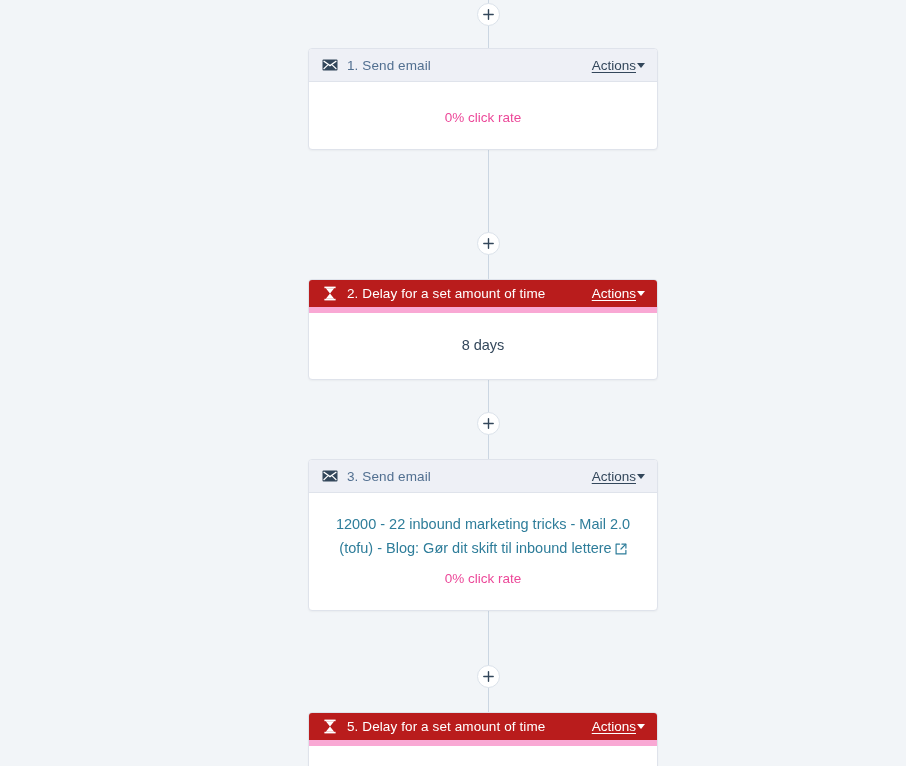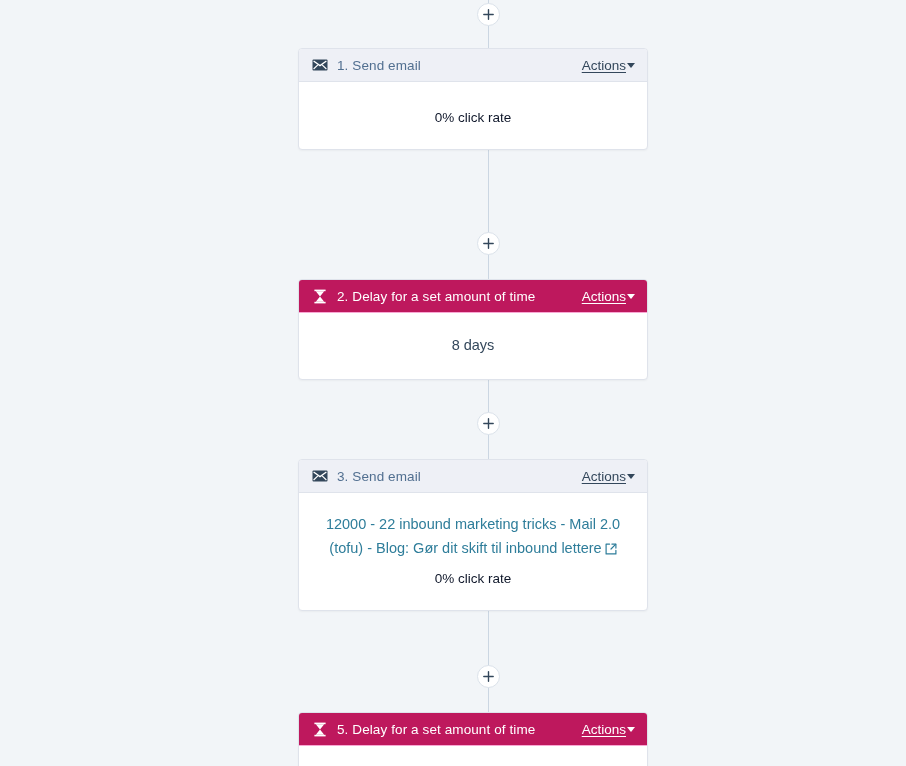--- a/index.html
+++ b/index.html
@@ -55,21 +55,21 @@
     display: flex;
     align-items: center;
     justify-content: center;
     cursor: pointer;
   }
   .add-node svg { display: block; }
 
   
   .flow-card {
     position: absolute;
-    left: 298px;
+    left: 308px;
     width: 350px;
     background: #ffffff;
     border-radius: 4px;
     border: 1px solid #dfe3eb;
     box-shadow: 0 1px 2px rgba(0,0,0,0.04);
     z-index: 2;
     overflow: hidden;
   }
 
   .card-header {
@@ -80,23 +80,23 @@
     font-size: 13.5px;
   }
 
   .card-header.email {
     background: #eef0f6;
     border-bottom: 1px solid #dfe3eb;
     color: #516f90;
   }
 
   .card-header.delay {
-    background: #be185d;
+    background: #b91c1c;
     color: #ffffff;
-    border-bottom: 1px solid #f9a8d4;
+    border-bottom: 6px solid #f9a8d4;
   }
 
   .card-header-icon {
     width: 16px;
     height: 16px;
     margin-right: 9px;
     flex: 0 0 auto;
     display: flex;
     align-items: center;
     justify-content: center;
@@ -154,21 +154,21 @@
   }
   .email-link .ext-icon {
     display: inline-block;
     vertical-align: -2px;
     margin-left: 3px;
   }
 
   .click-rate {
     margin-top: 8px;
     font-size: 13.5px;
-    color: #0f172a;
+    color: #ec4899;
     line-height: 18px;
   }
 
   .delay-value {
     font-size: 14.5px;
     color: #33475b;
     line-height: 20px;
   }
 </style>
 </head>

